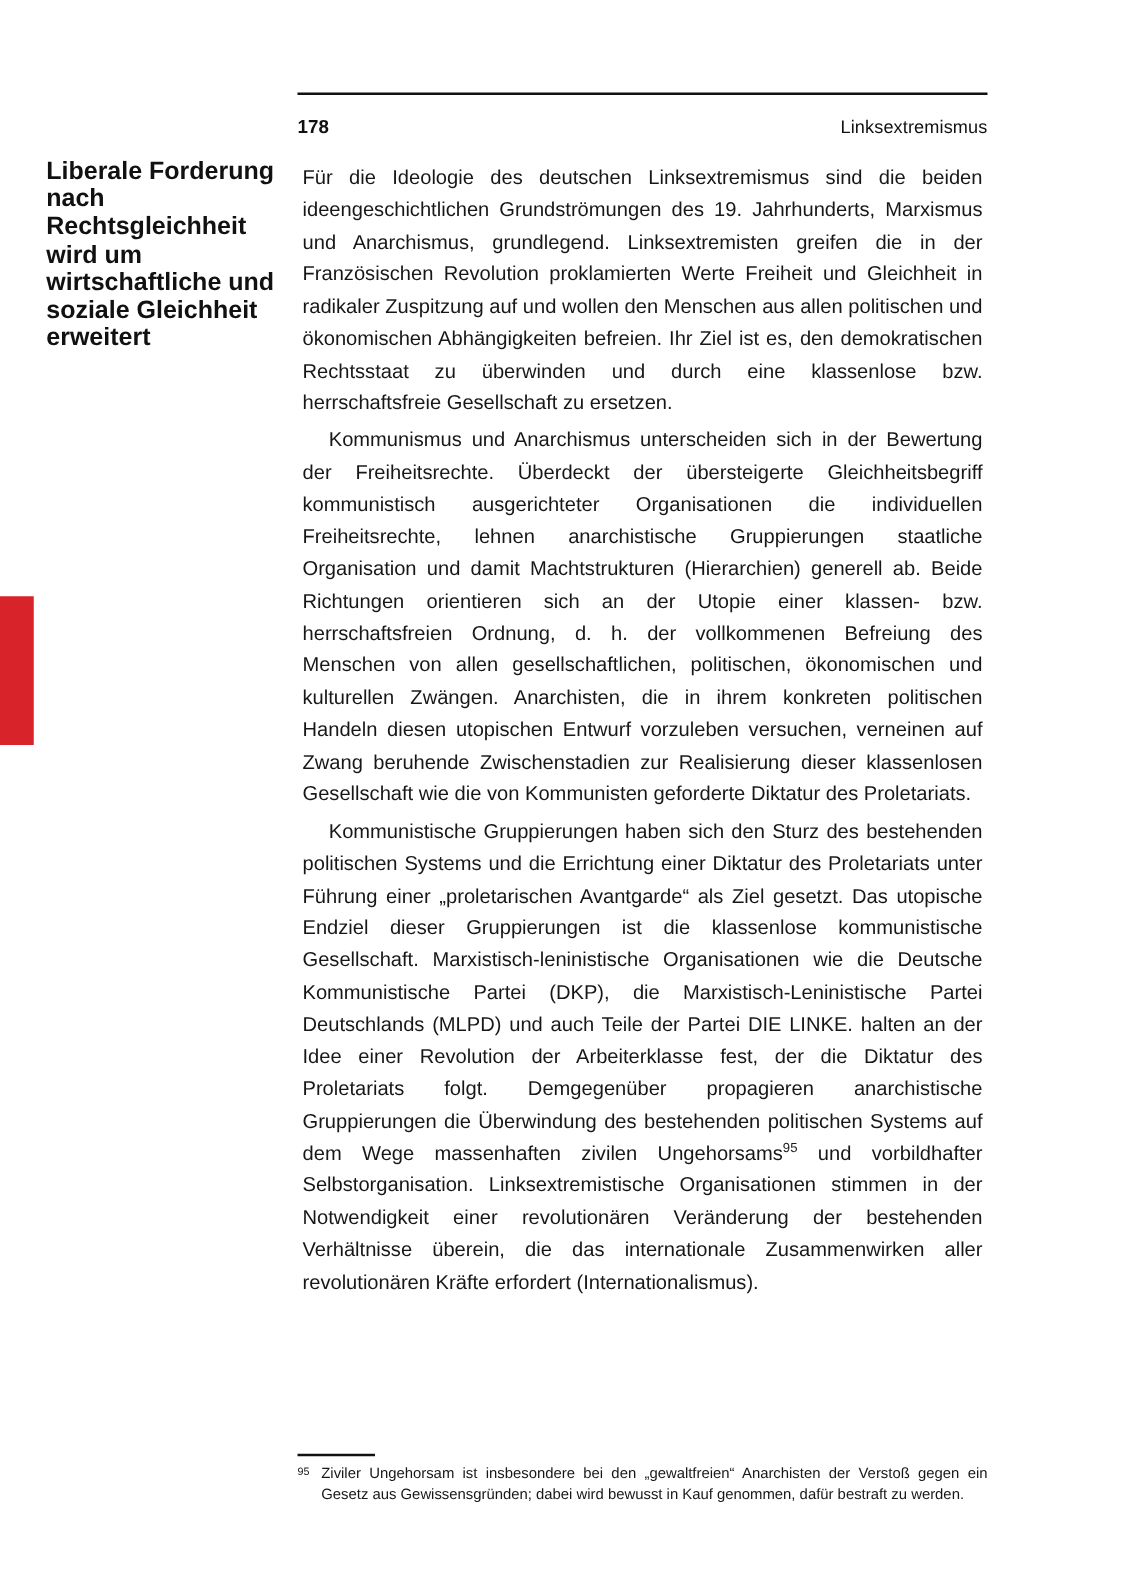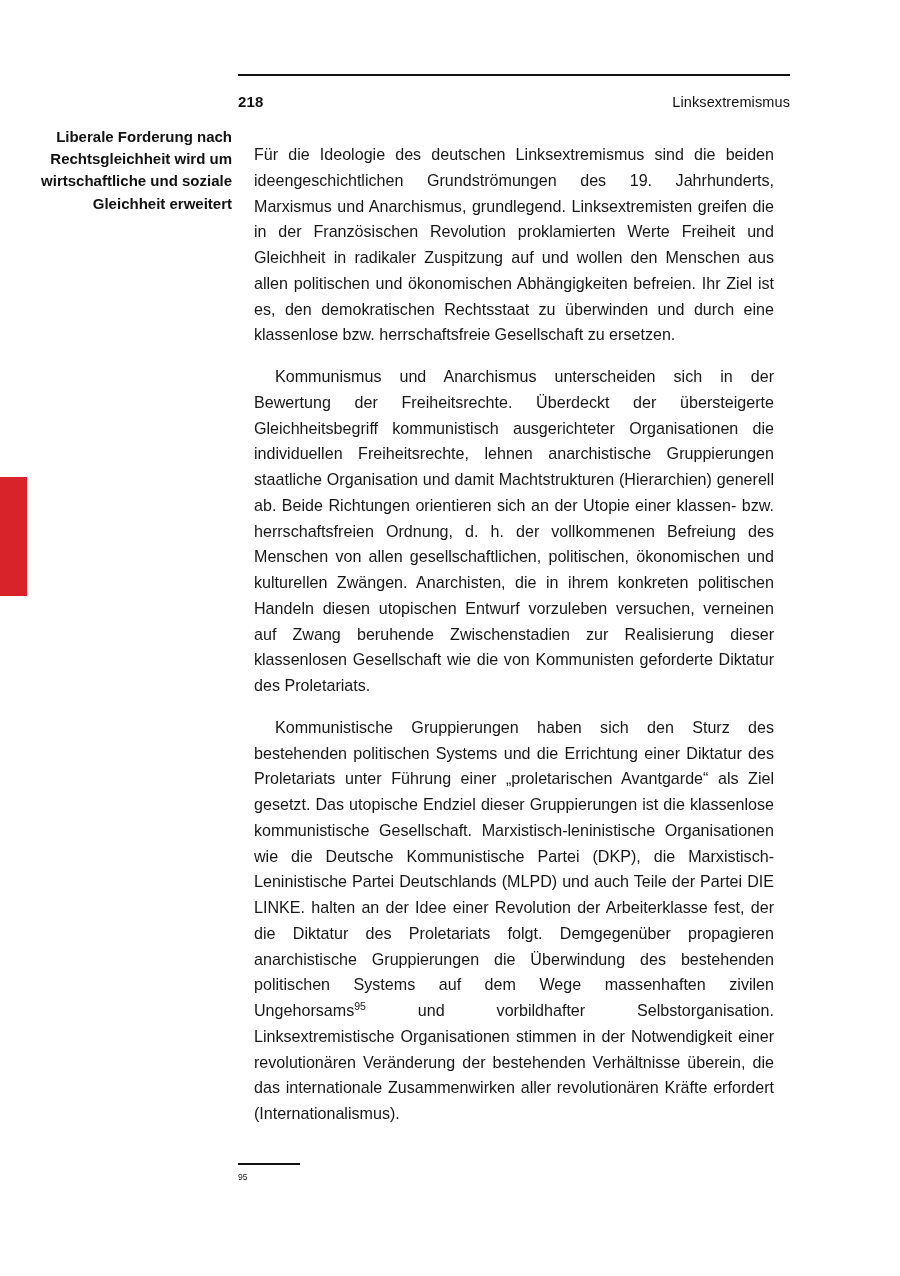--- a/index.html
+++ b/index.html
@@ -82,41 +82,40 @@
     display: inline-block;
     width: 77px;
   }
 
   
   .margin-note {
     position: absolute;
     right: 668px;      
     top: 126px;
     width: 195px;
-    text-align: right;
-    font-size: 15px;
+    font-size: 20px;
     font-weight: 700;
     line-height: 22.2px;
     color: #111;
   }
 
   
   .textcol {
     position: absolute;
     left: 238px;
     top: 126px;
     width: 552px;
     font-size: 16.1px;
     line-height: 25.75px;
     text-align: justify;
     color: #171717;
     hyphens: manual;
   }
   .textcol p {
-    margin: 16px;
+    margin: 4px;
   }
   .textcol p.indent {
     text-indent: 21px;
   }
   sup.fnref {
     font-size: 10.5px;
     vertical-align: super;
     line-height: 0;
   }
 
@@ -153,34 +152,34 @@
   }
 </style>
 </head>
 <body>
 
 <div class="page">
 
   <div class="edge-tab" style="background: rgb(216, 35, 42);"></div>
 
   <div class="runhead">
-    <span class="folio">218</span>
+    <span class="folio">178</span>
     <span class="chaptitle">Linksextremismus</span>
   </div>
   <div class="runrule"></div>
 
 
   <div class="margin-note">Liberale Forderung nach Rechtsgleichheit wird um wirtschaftliche und soziale Gleichheit erweitert</div>
 
   <div class="textcol">
     <p>Für die Ideologie des deutschen Linksextremismus sind die beiden ideengeschichtlichen Grundströmungen des 19. Jahrhunderts, Marxismus und Anarchismus, grundlegend. Linksextremisten greifen die in der Französischen Revolution proklamierten Werte Freiheit und Gleichheit in radikaler Zuspitzung auf und wollen den Menschen aus allen politischen und ökonomischen Abhängigkeiten befreien. Ihr Ziel ist es, den demokratischen Rechtsstaat zu überwinden und durch eine klassenlose bzw. herrschaftsfreie Gesellschaft zu ersetzen.</p>
     <p class="indent">Kommunismus und Anarchismus unterscheiden sich in der Bewertung der Freiheitsrechte. Überdeckt der übersteigerte Gleichheitsbegriff kommunistisch ausgerichteter Organisationen die individuellen Freiheitsrechte, lehnen anarchistische Gruppierungen staatliche Organisation und damit Machtstrukturen (Hierarchien) generell ab. Beide Richtungen orientieren sich an der Utopie einer klassen- bzw. herrschaftsfreien Ordnung, d. h. der vollkommenen Befreiung des Menschen von allen gesellschaftlichen, politischen, ökonomischen und kulturellen Zwängen. Anarchisten, die in ihrem konkreten politischen Handeln diesen utopischen Entwurf vorzuleben versuchen, verneinen auf Zwang beruhende Zwischenstadien zur Realisierung dieser klassenlosen Gesellschaft wie die von Kommunisten geforderte Diktatur des Proletariats.</p>
     <p class="indent"><span>Kommunistische Gruppierungen haben sich den Sturz des bestehenden politischen Systems und die Errichtung einer Diktatur des Proletariats unter Führung einer „proletarischen Avantgarde“ als Ziel gesetzt. Das utopische Endziel dieser Gruppierungen ist die klassenlose kommunistische Gesellschaft. Marxistisch-leninistische Organisationen wie die Deutsche Kommunistische Partei (DKP), die Marxistisch-Leninistische Partei Deutschlands (MLPD) und auch Teile der Partei DIE LINKE. halten an der Idee einer Revolution der Arbeiterklasse fest, der die Diktatur des Proletariats folgt. Demgegenüber propagieren anarchistische Gruppierungen die Überwindung des bestehenden politischen Systems auf dem Wege massenhaften zivilen Ungehorsams</span><sup class="fnref">95</sup><span> und vorbildhafter Selbstorganisation. Linksextremistische Organisationen stimmen in der Notwendigkeit einer revolutionären Veränderung der bestehenden Verhältnisse überein, die das internationale Zusammenwirken aller revolutionären Kräfte erfordert (Internationalismus).</span></p>
   </div>
 
   <div class="fn-rule"></div>
   <div class="footnotes">
     <div class="footnote">
-      <span class="fn-num">95</span>
+      <span class="fn-num">95</span><span>Ziviler Ungehorsam ist insbesondere bei den „gewaltfreien“ Anarchisten der Verstoß gegen ein Gesetz aus Gewissensgründen; dabei wird bewusst in Kauf genommen, dafür bestraft zu werden.</span>
     </div>
   </div>
 
 </div>
 
 </body></html>

